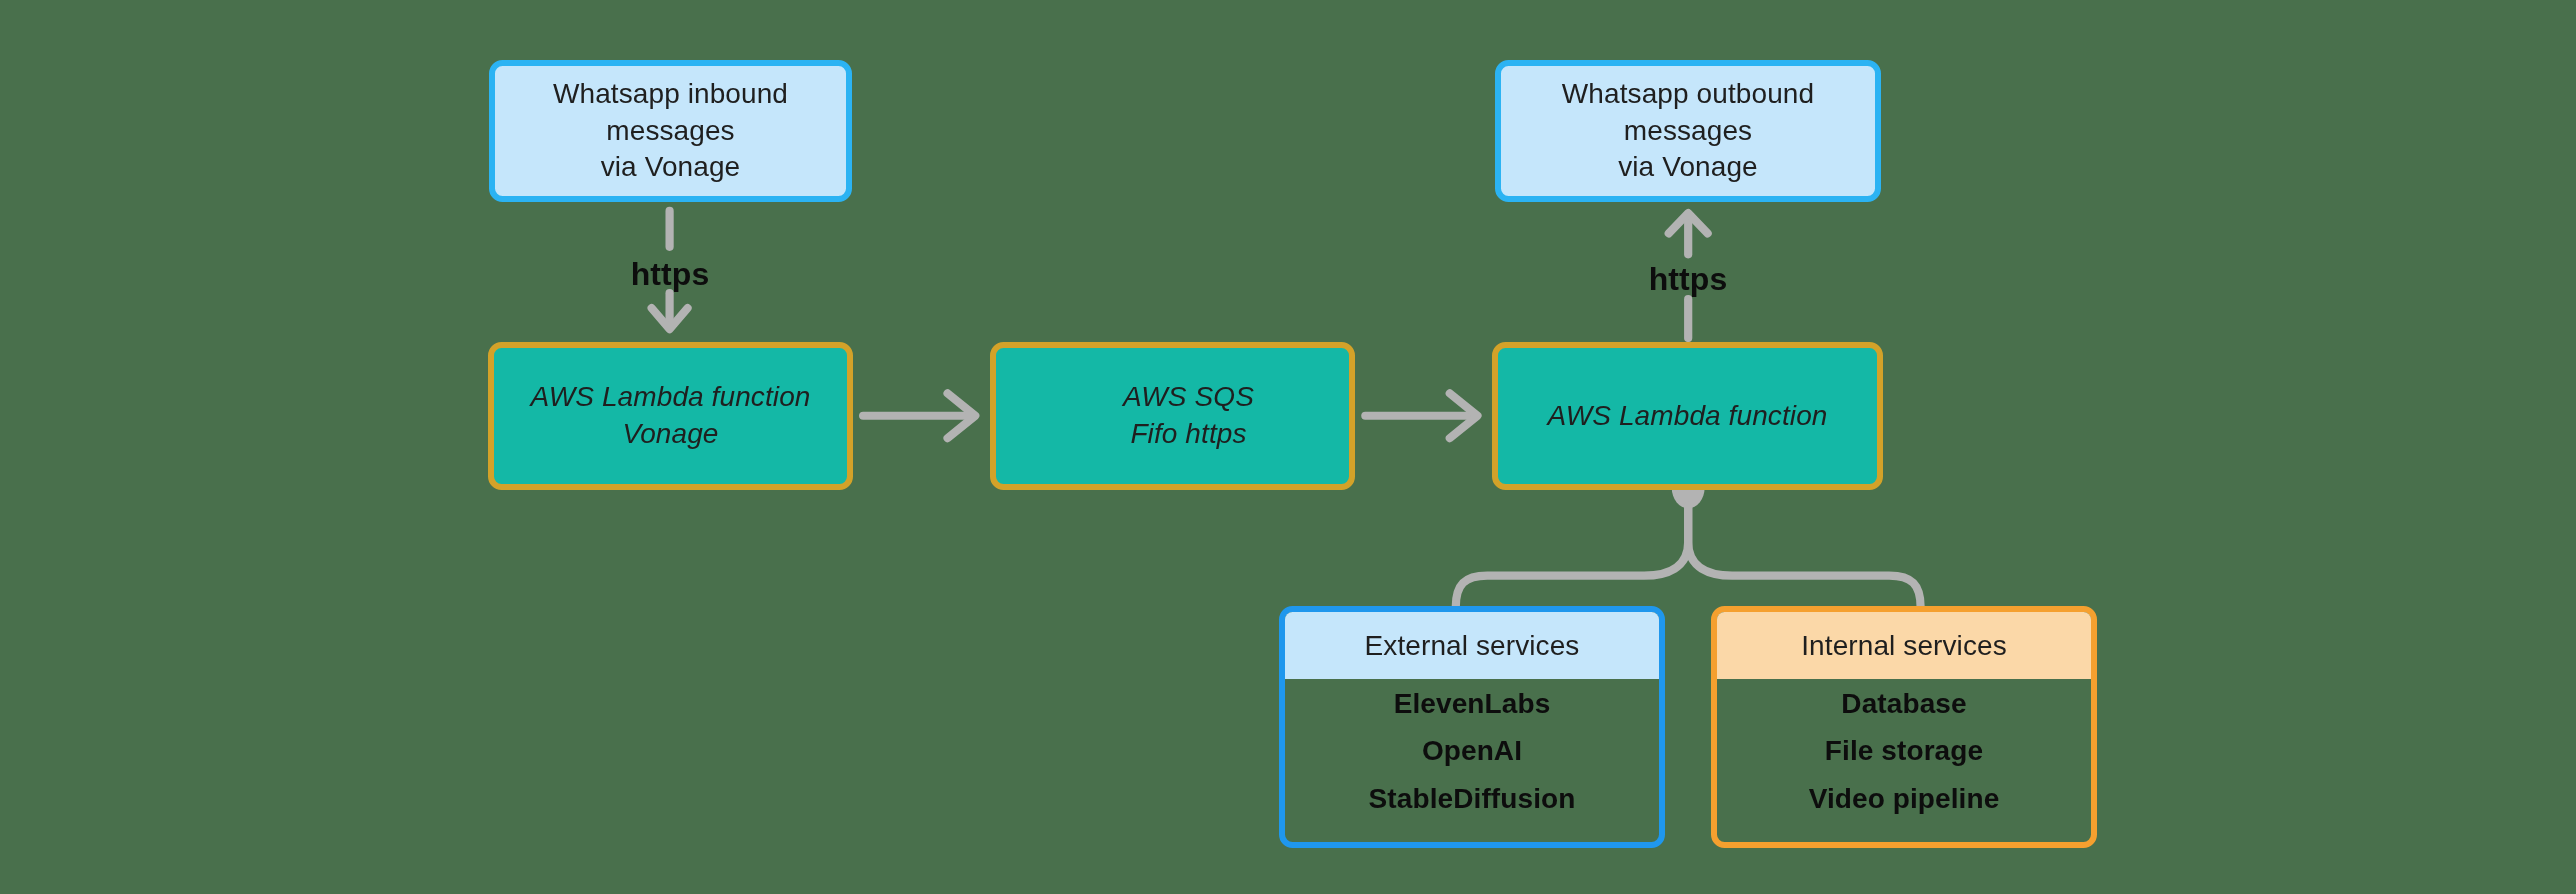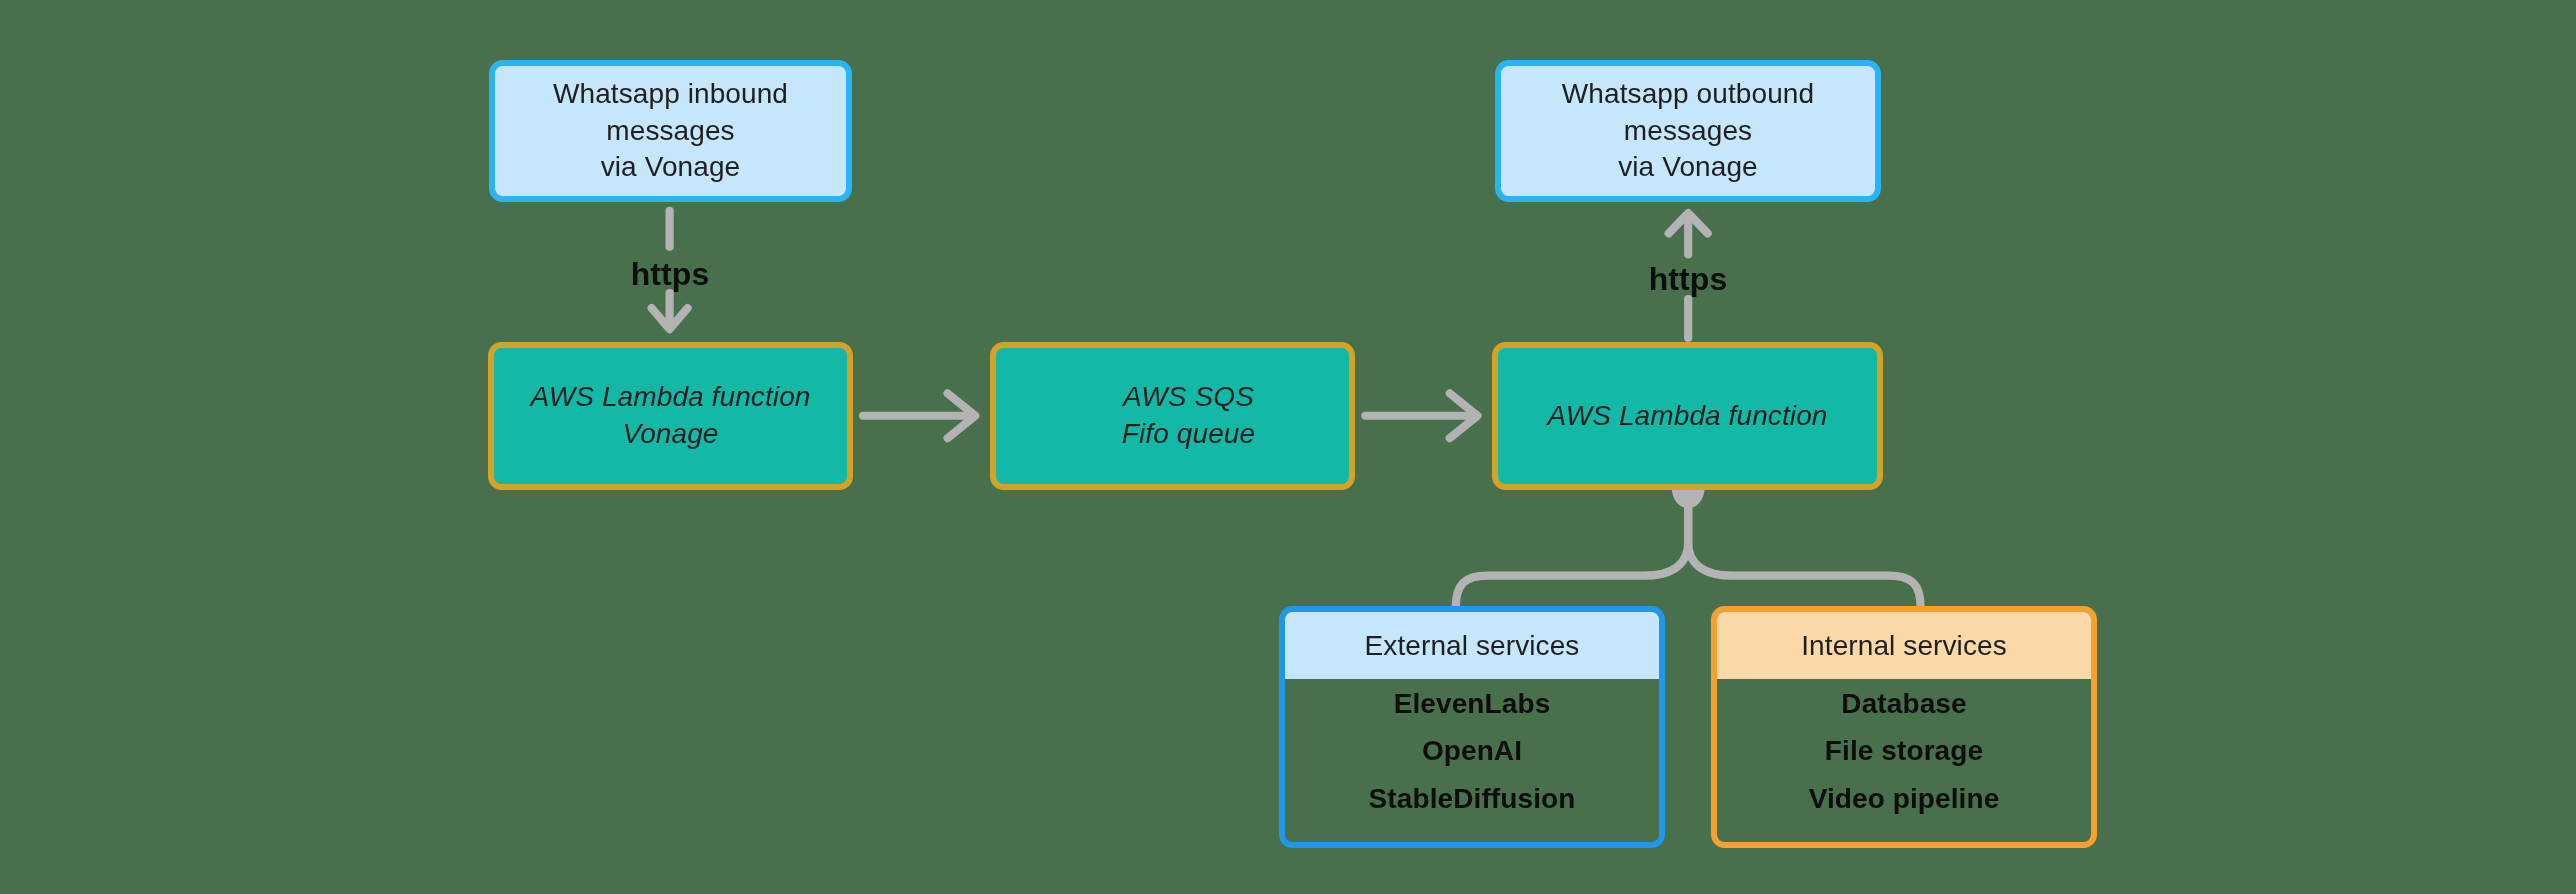--- a/index.html
+++ b/index.html
@@ -191,21 +191,21 @@
   <div class="node node-orange" style="left:488px; top:342px; width:365px; height:148px;">
     <div class="label">
       <span>AWS Lambda function</span>
       <span class="l2">Vonage</span>
     </div>
   </div>
 
   <div class="node node-orange" style="left:990px; top:342px; width:365px; height:148px;padding-left:32px;">
     <div class="label">
       <span>AWS SQS</span>
-      <span class="l2">Fifo queue</span>
+      <span class="l2">Fifo https</span>
     </div>
   </div>
 
   <div class="node node-orange" style="left:1492px; top:342px; width:391px; height:148px;">
     <div class="label">
       <span>AWS Lambda function</span>
     </div>
   </div>
 
   <div class="panel panel-blue" style="left:1279px; top:606px; width:386px; height:242px;">

